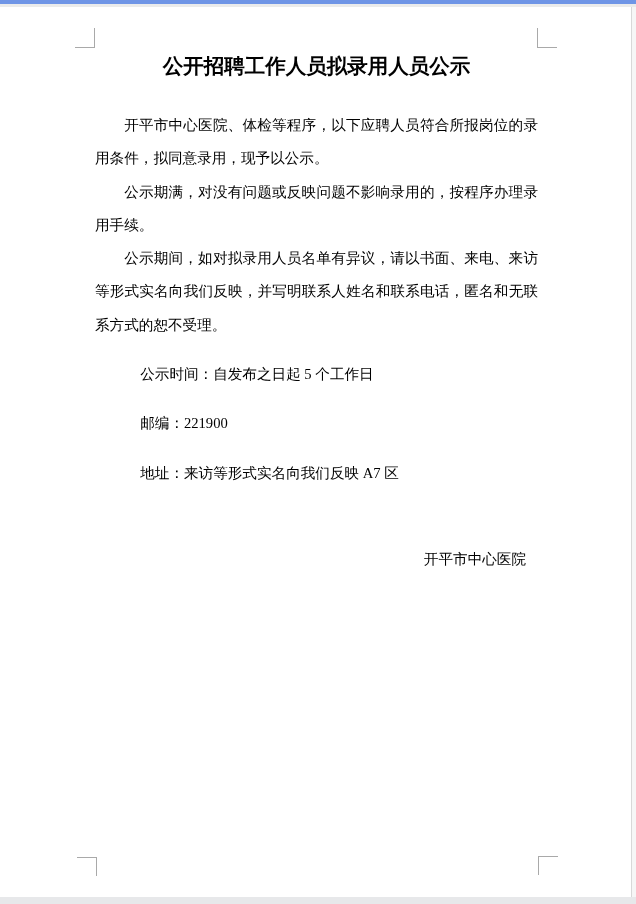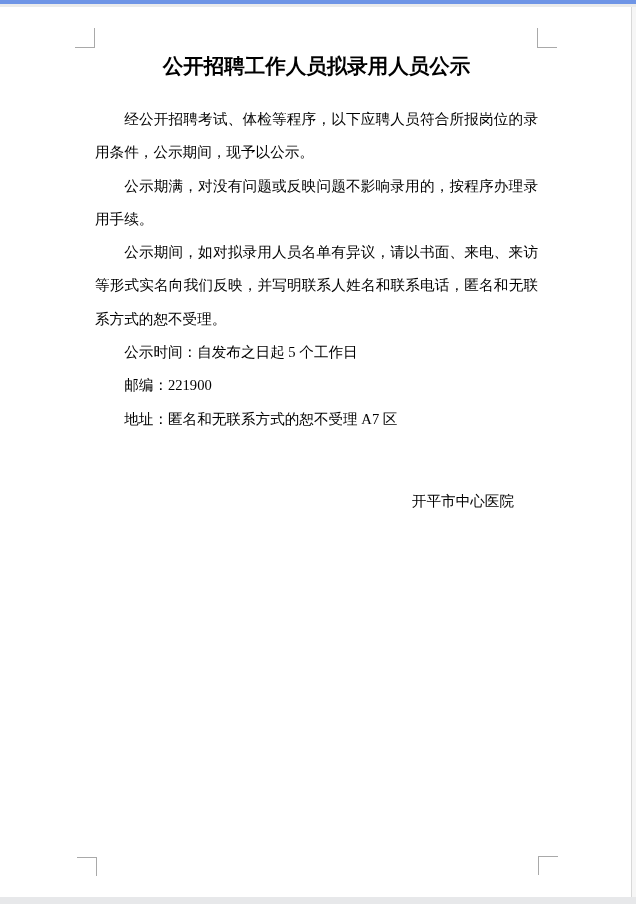--- a/index.html
+++ b/index.html
@@ -64,47 +64,47 @@
   .crop-bl { left: 77px;  top: 857px; border-top: 1px solid #a9a9a9;   border-right: 1px solid #a9a9a9; height: 18px; }
   .crop-br { left: 538px; top: 856px; border-top: 1px solid #a9a9a9;   border-left: 1px solid #a9a9a9;  height: 18px; }
   
   .content {
     position: absolute;
     left: 95px;
     top: 0;
     width: 443px;
   }
   .doc-title {
-    margin: 50px 0 20px 0;
+    margin: 50px 0 26px 0;
     font-size: 20.5px;
     line-height: 33px;
     font-weight: bold;
     text-align: center;
     white-space: nowrap;
   }
   .para {
     margin: 0;
     font-size: 14.6px;
     line-height: 33.3px;
     text-indent: 2em;
     text-align: justify;
     letter-spacing: 0;
   }
   .info-line {
-    margin: 0;
+    margin: 16px;
     font-size: 14.6px;
     line-height: 33.3px;
     text-indent: 2em;
     white-space: nowrap;
   }
   .blank-line {
     height: 33.3px;
   }
   .sig-line {
-    margin: 16px;
+    margin: 4px;
     font-size: 14.6px;
     line-height: 33.3px;
     text-align: right;
     white-space: nowrap;
   }
   .sig-org  { padding-right: 8px; }
   .sig-date { padding-right: 5px; }
 </style>
 </head>
 <body>
@@ -117,27 +117,27 @@
   <div class="page">
 
     <div class="crop crop-tl"></div>
     <div class="crop crop-tr"></div>
     <div class="crop crop-bl"></div>
     <div class="crop crop-br"></div>
 
     <div class="content">
       <h1 class="doc-title">公开招聘工作人员拟录用人员公示</h1>
 
-      <p class="para">经公开招聘考试、体检等程序，以下应聘人员符合所报岗位的录用条件，公示期间，现予以公示。</p>
+      <p class="para">开平市中心医院、体检等程序，以下应聘人员符合所报岗位的录用条件，拟同意录用，现予以公示。</p>
       <p class="para">公示期满，对没有问题或反映问题不影响录用的，按程序办理录用手续。</p>
       <p class="para">公示期间，如对拟录用人员名单有异议，请以书面、来电、来访等形式实名向我们反映，并写明联系人姓名和联系电话，匿名和无联系方式的恕不受理。</p>
 
       <p class="info-line">公示时间：自发布之日起 5 个工作日</p>
       <p class="info-line">邮编：221900</p>
-      <p class="info-line">地址：匿名和无联系方式的恕不受理 A7 区</p>
+      <p class="info-line">地址：来访等形式实名向我们反映 A7 区</p>
 
       <div class="blank-line"></div>
 
       <p class="sig-line sig-org">开平市中心医院</p>
     </div>
 
   </div>
 
   <div class="right-gutter"></div>
   <div class="right-edge-line"></div>

